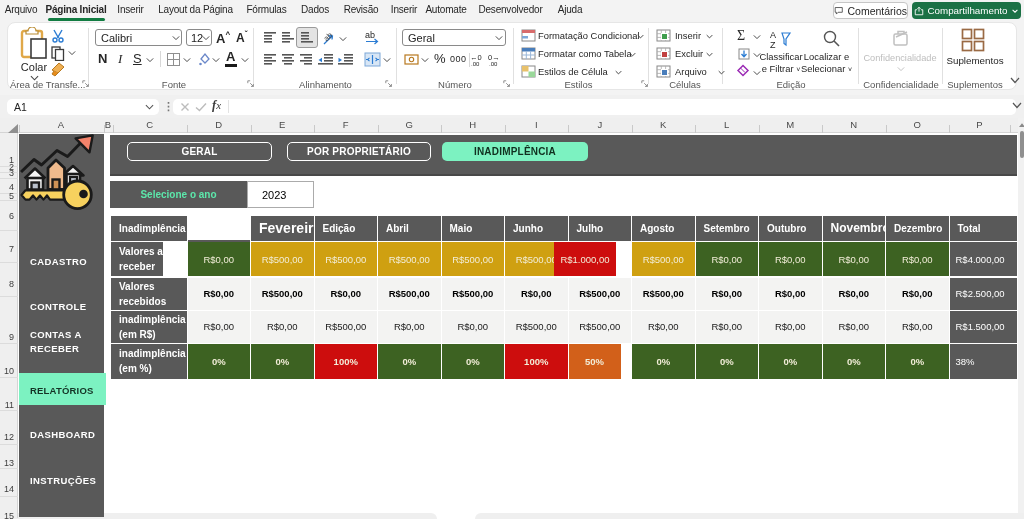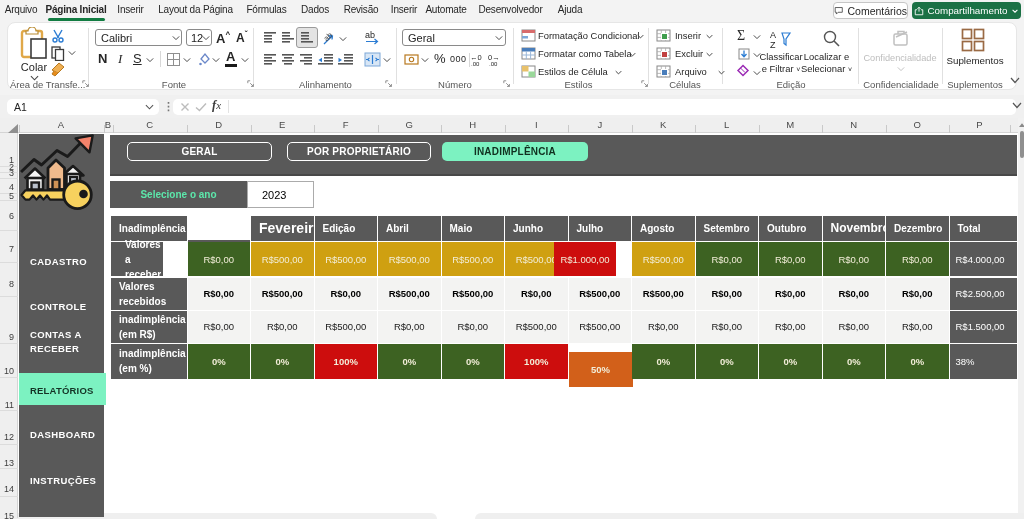--- a/index.html
+++ b/index.html
@@ -423,21 +423,21 @@
 <div class="abs celll" style="left:378.0px;top:216px;width:62.5px;height:24.5px;background:#595959;color:#fff;font-size:10px;font-weight:bold;padding-left:8px;">Abril</div>
 <div class="abs celll" style="left:441.5px;top:216px;width:62.5px;height:24.5px;background:#595959;color:#fff;font-size:10px;font-weight:bold;padding-left:8px;">Maio</div>
 <div class="abs celll" style="left:505.0px;top:216px;width:62.5px;height:24.5px;background:#595959;color:#fff;font-size:10px;font-weight:bold;padding-left:8px;">Junho</div>
 <div class="abs celll" style="left:568.5px;top:216px;width:62.5px;height:24.5px;background:#595959;color:#fff;font-size:10px;font-weight:bold;padding-left:8px;text-align:right;">Julho</div>
 <div class="abs celll" style="left:632.0px;top:216px;width:62.5px;height:24.5px;background:#595959;color:#fff;font-size:10px;font-weight:bold;padding-left:8px;">Agosto</div>
 <div class="abs celll" style="left:695.5px;top:216px;width:62.5px;height:24.5px;background:#595959;color:#fff;font-size:10px;font-weight:bold;padding-left:8px;">Setembro</div>
 <div class="abs celll" style="left:759.0px;top:216px;width:62.5px;height:24.5px;background:#595959;color:#fff;font-size:10px;font-weight:bold;padding-left:8px;">Outubro</div>
 <div class="abs celll" style="left:822.5px;top:216px;width:62.5px;height:24.5px;background:#595959;color:#fff;font-size:12px;font-weight:bold;padding-left:8px;">Novembro</div>
 <div class="abs celll" style="left:886.0px;top:216px;width:62.5px;height:24.5px;background:#595959;color:#fff;font-size:10px;font-weight:bold;padding-left:8px;">Dezembro</div>
 <div class="abs celll" style="left:949.5px;top:216px;width:67.5px;height:24.5px;background:#595959;color:#fff;font-size:10px;font-weight:bold;padding-left:8px;">Total</div>
-<div class="abs celll" style="left:111px;top:242px;width:52px;height:34px;background:#595959;color:#fff;font-size:10px;font-weight:bold;padding-left:14px;line-height:15px;">Valores a<br>receber</div>
+<div class="abs celll" style="left:111px;top:242px;width:52px;height:34px;background:#595959;color:#fff;font-size:10px;font-weight:bold;padding-left:8px;line-height:15px;">Valores a<br>receber</div>
 <div class="abs celll" style="left:187.5px;top:242px;width:62.5px;height:34px;background:#3d6222;color:#f2edd8;font-size:9.5px;justify-content:center;">R$0,00</div>
 <div class="abs celll" style="left:251.0px;top:242px;width:62.5px;height:34px;background:#cfa011;color:#f2edd8;font-size:9.5px;justify-content:center;">R$500,00</div>
 <div class="abs celll" style="left:314.5px;top:242px;width:62.5px;height:34px;background:#cfa011;color:#f2edd8;font-size:9.5px;justify-content:center;">R$500,00</div>
 <div class="abs celll" style="left:378.0px;top:242px;width:62.5px;height:34px;background:#cfa011;color:#f2edd8;font-size:9.5px;justify-content:center;">R$500,00</div>
 <div class="abs celll" style="left:441.5px;top:242px;width:62.5px;height:34px;background:#cfa011;color:#f2edd8;font-size:9.5px;justify-content:center;">R$500,00</div>
 <div class="abs celll" style="left:505.0px;top:242px;width:62.5px;height:34px;background:#cfa011;color:#f2edd8;font-size:9.5px;justify-content:center;">R$500,00</div>
 <div class="abs celll" style="left:554px;top:242px;width:62px;height:34px;background:#cd0d0d;color:#f2edd8;font-size:9.5px;justify-content:center;">R$1.000,00</div>
 <div class="abs celll" style="left:632.0px;top:242px;width:62.5px;height:34px;background:#cfa011;color:#f2edd8;font-size:9.5px;justify-content:center;">R$500,00</div>
 <div class="abs celll" style="left:695.5px;top:242px;width:62.5px;height:34px;background:#3d6222;color:#f2edd8;font-size:9.5px;justify-content:center;">R$0,00</div>
 <div class="abs celll" style="left:759.0px;top:242px;width:62.5px;height:34px;background:#3d6222;color:#f2edd8;font-size:9.5px;justify-content:center;">R$0,00</div>
@@ -472,21 +472,21 @@
 <div class="abs celll" style="left:822.5px;top:311px;width:62.5px;height:31.5px;background:#f3f3f2;color:#1a1a1a;font-size:9.5px;justify-content:center;">R$0,00</div>
 <div class="abs celll" style="left:886.0px;top:311px;width:62.5px;height:31.5px;background:#f3f3f2;color:#1a1a1a;font-size:9.5px;justify-content:center;">R$0,00</div>
 <div class="abs celll" style="left:949.5px;top:311px;width:67.5px;height:31.5px;background:#595959;color:#fff;font-size:9.5px;padding-left:6px;">R$1.500,00</div>
 <div class="abs celll" style="left:111px;top:344px;width:75.5px;height:34.5px;background:#595959;color:#fff;font-size:10px;font-weight:bold;padding-left:8px;line-height:15px;">inadimplência<br>(em %)</div>
 <div class="abs celll" style="left:187.5px;top:344px;width:62.5px;height:34.5px;background:#3d6222;color:#f2edd8;font-size:9.5px;font-weight:bold;justify-content:center;">0%</div>
 <div class="abs celll" style="left:251.0px;top:344px;width:62.5px;height:34.5px;background:#3d6222;color:#f2edd8;font-size:9.5px;font-weight:bold;justify-content:center;">0%</div>
 <div class="abs celll" style="left:314.5px;top:344px;width:62.5px;height:34.5px;background:#cd0d0d;color:#f2edd8;font-size:9.5px;font-weight:bold;justify-content:center;">100%</div>
 <div class="abs celll" style="left:378.0px;top:344px;width:62.5px;height:34.5px;background:#3d6222;color:#f2edd8;font-size:9.5px;font-weight:bold;justify-content:center;">0%</div>
 <div class="abs celll" style="left:441.5px;top:344px;width:62.5px;height:34.5px;background:#3d6222;color:#f2edd8;font-size:9.5px;font-weight:bold;justify-content:center;">0%</div>
 <div class="abs celll" style="left:505.0px;top:344px;width:62.5px;height:34.5px;background:#cd0d0d;color:#f2edd8;font-size:9.5px;font-weight:bold;justify-content:center;">100%</div>
-<div class="abs celll" style="left:568.5px;top:344px;width:64px;height:34.5px;background:#d2601a;color:#f2edd8;font-size:9.5px;font-weight:bold;justify-content:center;margin-top:8px;">50%</div>
+<div class="abs celll" style="left:568.5px;top:344px;width:52px;height:34.5px;background:#d2601a;color:#f2edd8;font-size:9.5px;font-weight:bold;justify-content:center;">50%</div>
 <div class="abs celll" style="left:632.0px;top:344px;width:62.5px;height:34.5px;background:#3d6222;color:#f2edd8;font-size:9.5px;font-weight:bold;justify-content:center;">0%</div>
 <div class="abs celll" style="left:695.5px;top:344px;width:62.5px;height:34.5px;background:#3d6222;color:#f2edd8;font-size:9.5px;font-weight:bold;justify-content:center;">0%</div>
 <div class="abs celll" style="left:759.0px;top:344px;width:62.5px;height:34.5px;background:#3d6222;color:#f2edd8;font-size:9.5px;font-weight:bold;justify-content:center;">0%</div>
 <div class="abs celll" style="left:822.5px;top:344px;width:62.5px;height:34.5px;background:#3d6222;color:#f2edd8;font-size:9.5px;font-weight:bold;justify-content:center;">0%</div>
 <div class="abs celll" style="left:886.0px;top:344px;width:62.5px;height:34.5px;background:#3d6222;color:#f2edd8;font-size:9.5px;font-weight:bold;justify-content:center;">0%</div>
 <div class="abs celll" style="left:949.5px;top:344px;width:67.5px;height:34.5px;background:#595959;color:#fff;font-size:9.5px;padding-left:6px;">38%</div>
 <div class="abs" style="left:30px;top:255px;width:74px;color:#fff;font-size:9.5px;font-weight:bold;line-height:14px;letter-spacing:0.4px;">CADASTRO</div>
 <div class="abs" style="left:30px;top:300px;width:74px;color:#fff;font-size:9.5px;font-weight:bold;line-height:14px;letter-spacing:0.4px;">CONTROLE</div>
 <div class="abs" style="left:30px;top:328px;width:74px;color:#fff;font-size:9.5px;font-weight:bold;line-height:14px;letter-spacing:0.4px;">CONTAS A<br>RECEBER</div>
 <div class="abs" style="left:30px;top:428px;width:74px;color:#fff;font-size:9.5px;font-weight:bold;line-height:14px;letter-spacing:0.4px;">DASHBOARD</div>

